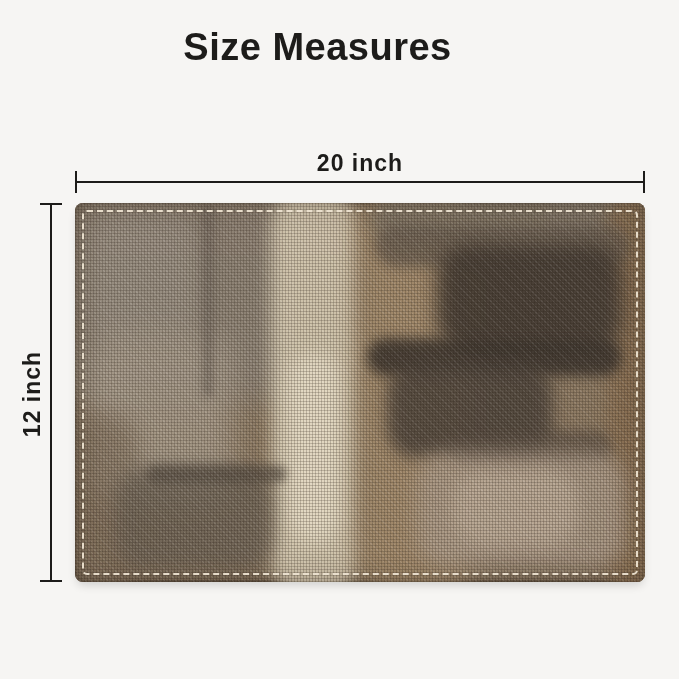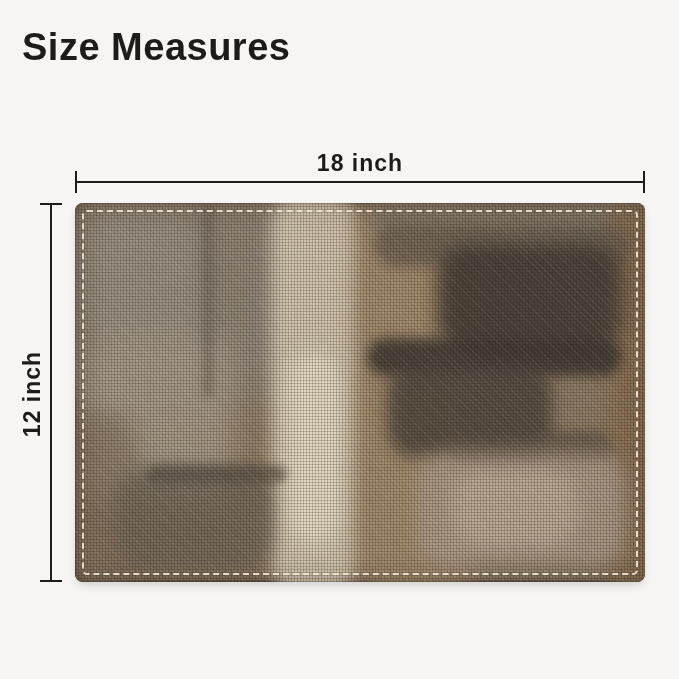--- a/index.html
+++ b/index.html
@@ -8,23 +8,23 @@
     background: var(--c-background, #f6f5f3);
     font-family: "Liberation Sans", sans-serif;
     color: var(--c-ink, #1d1c1a);
     overflow: hidden;
   }
   .stage { position: relative; width: 679px; height: 679px; }
 
   
   .title {
     position: absolute; top: 26px; left: 0; width: 635px;
+    text-align: center;
     font-size: 38px; font-weight: 800; letter-spacing: 0.5px;
     color: var(--c-ink, #1d1c1a);
-    padding-left: 22px;
   }
 
   
   .dim-h { position: absolute; left: 75px; top: 150px; width: 570px; height: 44px; }
   .dim-h .dim-label {
     position: absolute; left: 0; top: 0; width: 100%;
     text-align: center; font-size: 23px; font-weight: 600; letter-spacing: 1px;
   }
   .dim-h .dim-line {
     position: absolute; left: 0; top: 31px; width: 570px; height: 2px;
@@ -109,21 +109,21 @@
   }
 </style>
 </head>
 <body>
 
 <div class="stage">
 
   <div class="title">Size Measures</div>
 
   <div class="dim-h">
-    <div class="dim-label">18 inch</div>
+    <div class="dim-label">20 inch</div>
     <div class="tick tick-left"></div>
     <div class="dim-line"></div>
     <div class="tick tick-right"></div>
   </div>
 
   <div class="dim-v">
     <div class="dim-label">12 inch</div>
     <div class="tick tick-top"></div>
     <div class="dim-line"></div>
     <div class="tick tick-bottom"></div>

